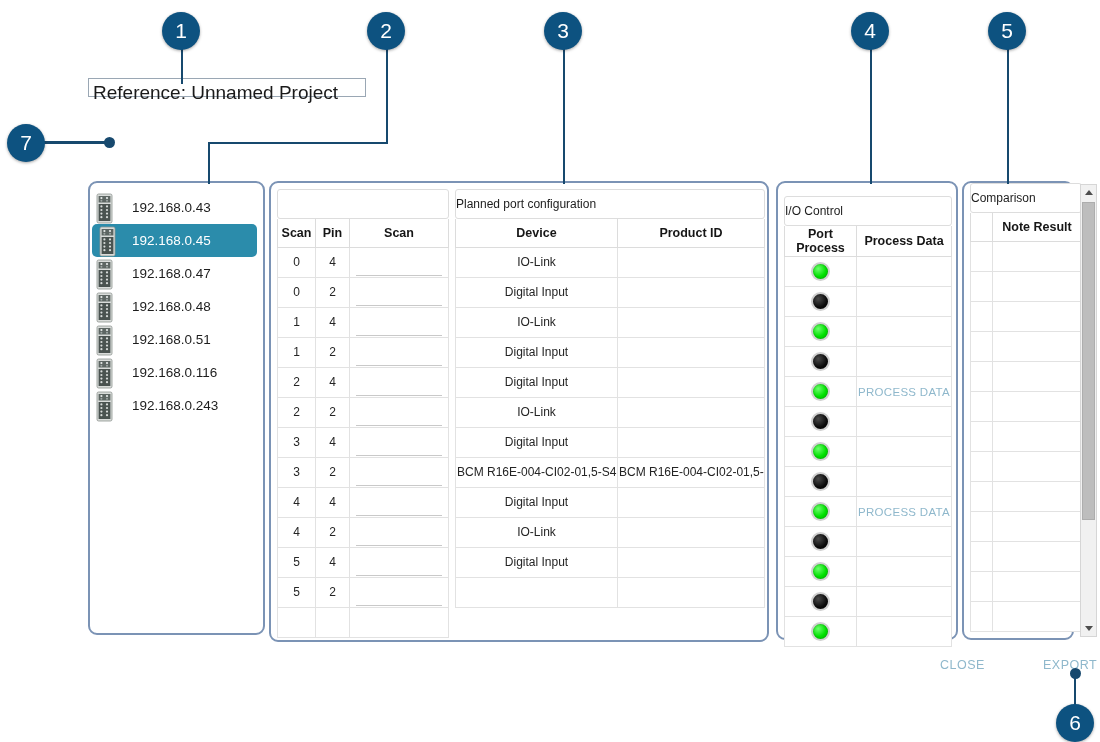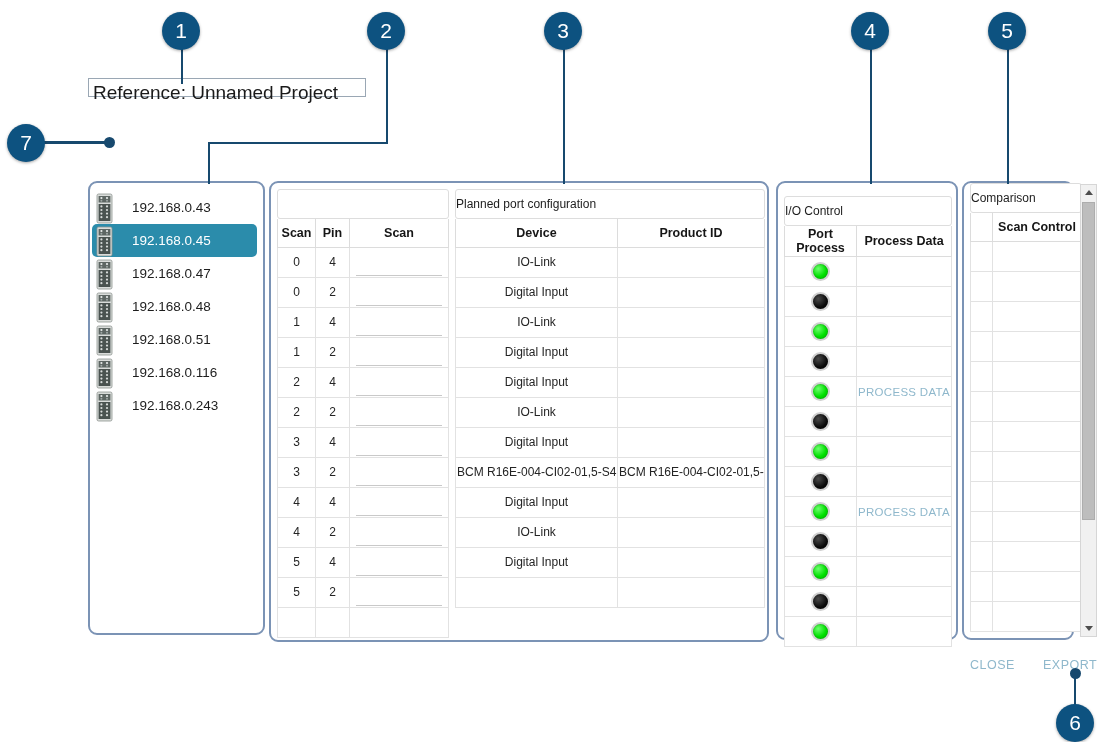--- a/index.html
+++ b/index.html
@@ -90,21 +90,21 @@
   
   #device-list { padding: 8px 4px 0 0; }
   .device-row {
     display: flex;
     align-items: center;
     height: 33px;
     margin: 0 2px 0 2px;
     border-radius: 5px;
     padding-left: 4px;
   }
-  .device-row.selected { background: #2b8cab; }
+  .device-row.selected { background: #2b8cab; text-align: center; }
   .device-row.selected .device-ip { color: #ffffff; }
   .device-thumb {
     width: 22px; height: 30px;
     flex: 0 0 22px;
     margin-right: 14px;
     position: relative;
   }
   .device-ip {
     font-size: 13.5px;
     color: #1d1d1d;
@@ -220,21 +220,21 @@
     position: absolute;
     font-size: 12.5px;
     letter-spacing: 0.5px;
     color: #8fb8cc;
     background: none;
     border: none;
     font-family: "Liberation Sans", sans-serif;
     padding: 0;
     cursor: pointer;
   }
-  #close-button  { left: 970px; top: 658px; text-align: right; }
+  #close-button  { left: 940px; top: 658px; text-align: right; }
   #export-button { left: 1043px; top: 658px; }
 </style>
 </head>
 <body>
 
 <div id="root">
 
   <div class="callout-line" style="left:181px;top:40px;width:2px;height:44px;"></div>
   <div class="callout-badge" style="left:162px;top:12px;">1</div>
 
@@ -663,21 +663,21 @@
     <div id="cmp-inner">
       <div class="grp-head">Comparison</div>
       <table class="grid">
         <colgroup>
             <col style="width:22px">
             <col>
           </colgroup>
         <thead>
             <tr>
           <th></th>
-          <th>Scan Control</th>
+          <th>Note Result</th>
         </tr>
           </thead>
         <tbody id="cmp-body">
             <tr>
               <td></td>
               <td></td>
             </tr>
             <tr>
               <td></td>
               <td></td>

